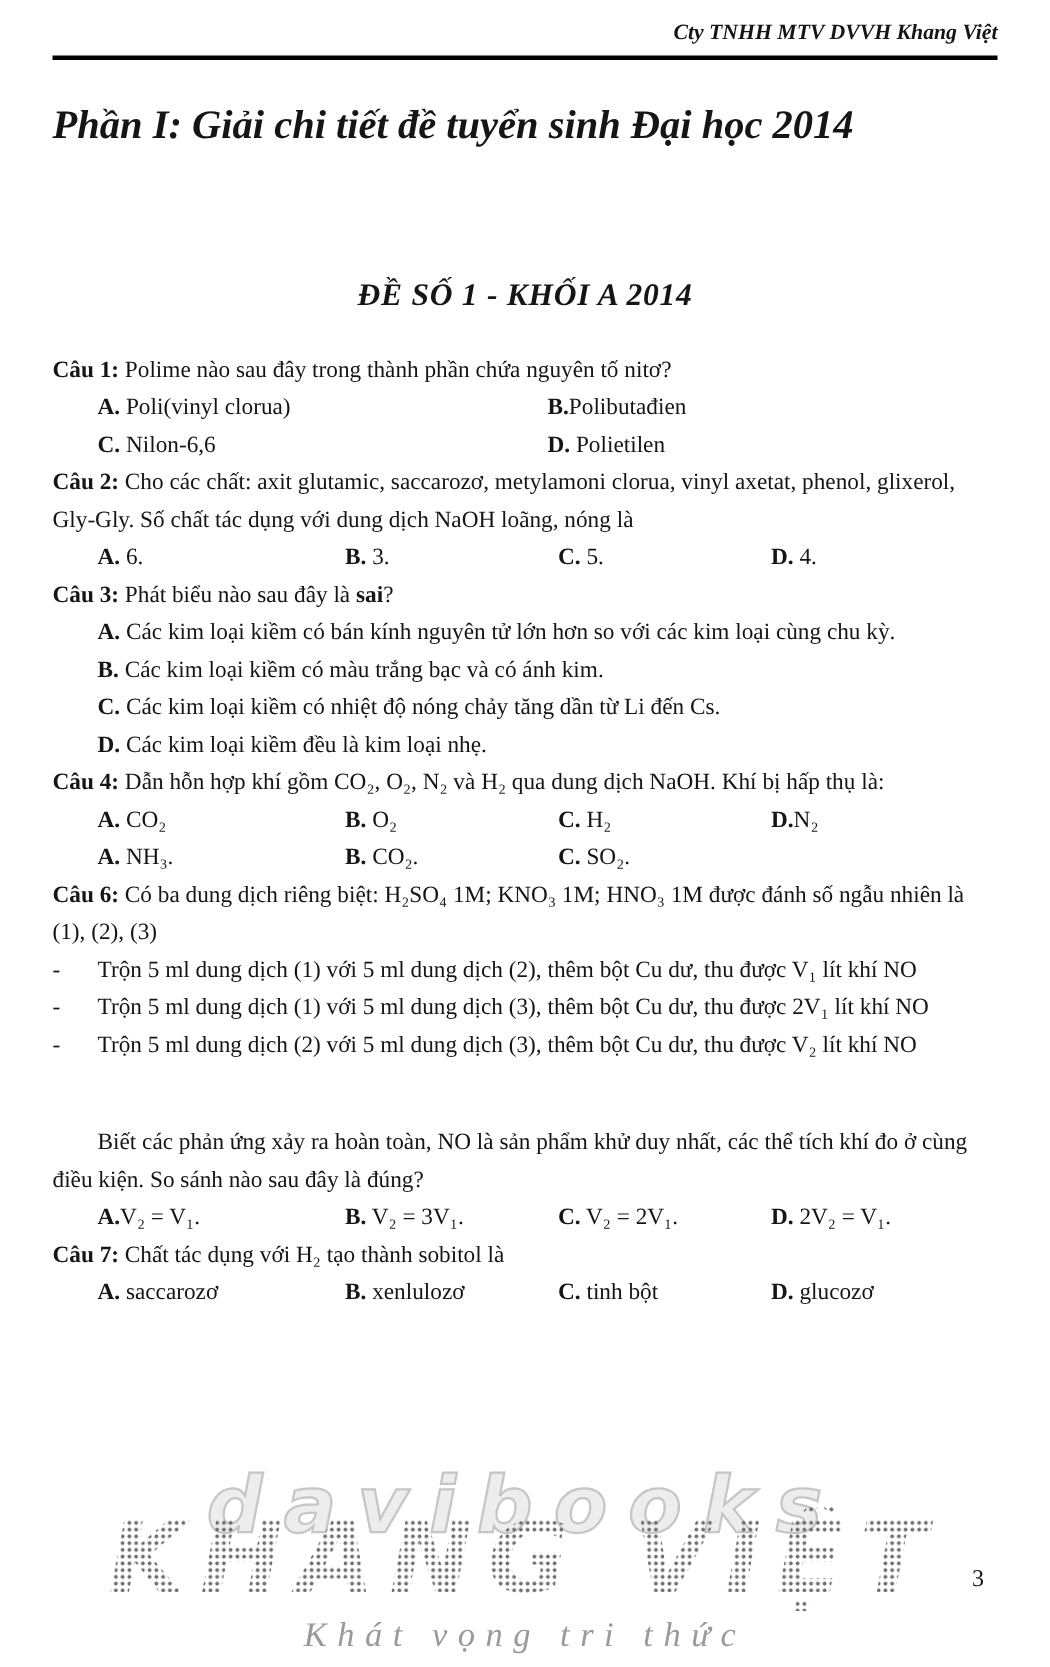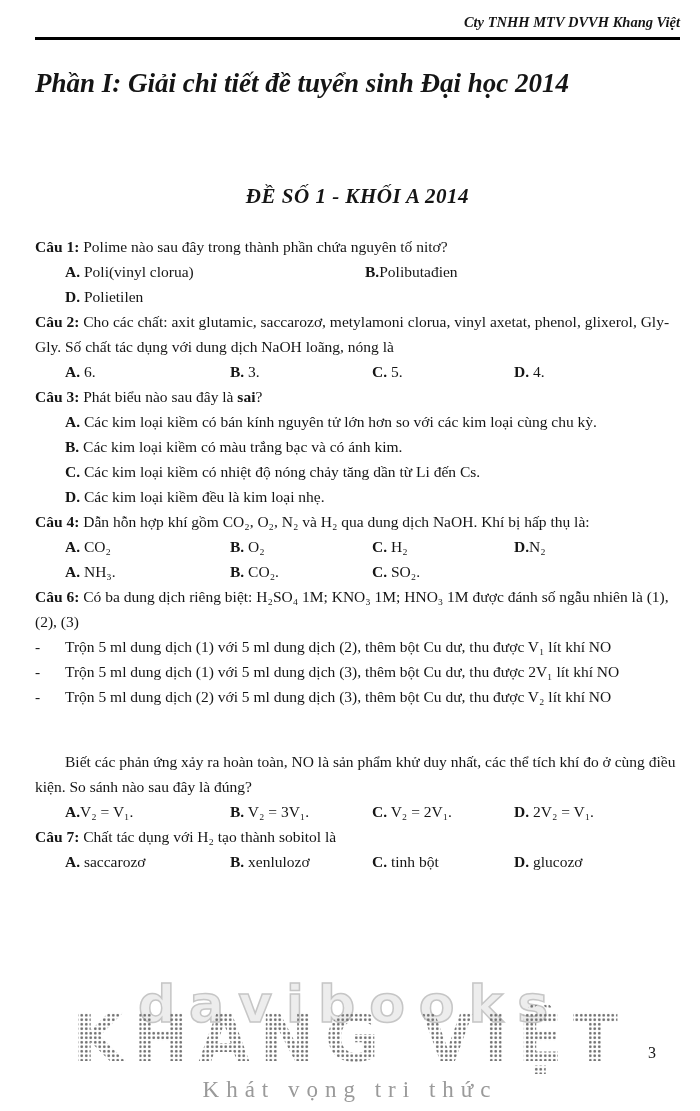--- a/index.html
+++ b/index.html
@@ -7,21 +7,21 @@
   body {
     height: 1111px;
     background: #ffffff;
     color: #151515;
     font-family: "Liberation Serif", "DejaVu Serif", serif;
     font-size: 15.5px;
     line-height: 25px;
     position: relative;
     overflow: hidden;
   }
-  .page { padding: 12px 20px 0 35px; }
+  .page { padding: 12px 35px 0 35px; }
 
   .header-row { text-align: right; font-style: italic; font-weight: bold; font-size: 14.5px; line-height: 20px; padding-bottom: 5px; }
   .header-rule { border-bottom: 3px solid #000; }
 
   .part-title {
     margin-top: 24px;
     font-size: 27px;
     line-height: 38px;
     font-weight: bold;
     font-style: italic;
@@ -44,21 +44,21 @@
   .cols-2 { grid-template-columns: 300px 1fr; }
   .opts-stack .opt { display: block; padding-left: 30px; }
   .opt b { font-weight: bold; }
 
   .bullet { display: flex; }
   .bullet .dash { width: 30px; flex: none; }
   .bullet .b-text { flex: 1; }
   .closing { text-indent: 30px; margin-top: 40px; }
 
   
-  .watermark { position: absolute; left: 30px; right: 30px; top: 982px; height: 125px; text-align: center; }
+  .watermark { position: absolute; left: 30px; right: 30px; top: 982px; height: 125px; text-align: center; font-style: italic; }
   .wm-back {
     position: absolute; top: -6px; left: 0; right: 0;
     font-family: "DejaVu Sans", sans-serif;
     font-size: 52px; line-height: 56px; font-weight: bold;
     letter-spacing: 14px;
     color: #ededed;
     -webkit-text-stroke: 1.5px #c6c6c6;
   }
   .wm-main {
     position: relative;
@@ -101,20 +101,21 @@
   <div class="header-rule"></div>
 
   <h1 class="part-title">Phần I: Giải chi tiết đề tuyển sinh Đại học 2014</h1>
   <h2 class="exam-title">ĐỀ SỐ 1 - KHỐI A 2014</h2>
 
   <section class="question">
     <p class="q-head"><b>Câu 1:</b><span> Polime nào sau đây trong thành phần chứa nguyên tố nitơ?</span></p>
     <div class="options cols-2">
       <span class="opt"><b>A.</b><span> Poli(vinyl clorua)</span></span>
       <span class="opt"><b>B.</b><span>Polibutađien</span></span>
+      <span class="opt"><b>C.</b><span> Nilon-6,6</span></span>
       <span class="opt"><b>D.</b><span> Polietilen</span></span>
     </div>
   </section>
 
   <section class="question">
     <p class="q-head"><b>Câu 2:</b><span> Cho các chất: axit glutamic, saccarozơ, metylamoni clorua, vinyl axetat, phenol, glixerol, Gly-Gly. Số chất tác dụng với dung dịch NaOH loãng, nóng là</span></p>
     <div class="options cols-4">
       <span class="opt"><b>A.</b><span> 6.</span></span>
       <span class="opt"><b>B.</b><span> 3.</span></span>
       <span class="opt"><b>C.</b><span> 5.</span></span>

